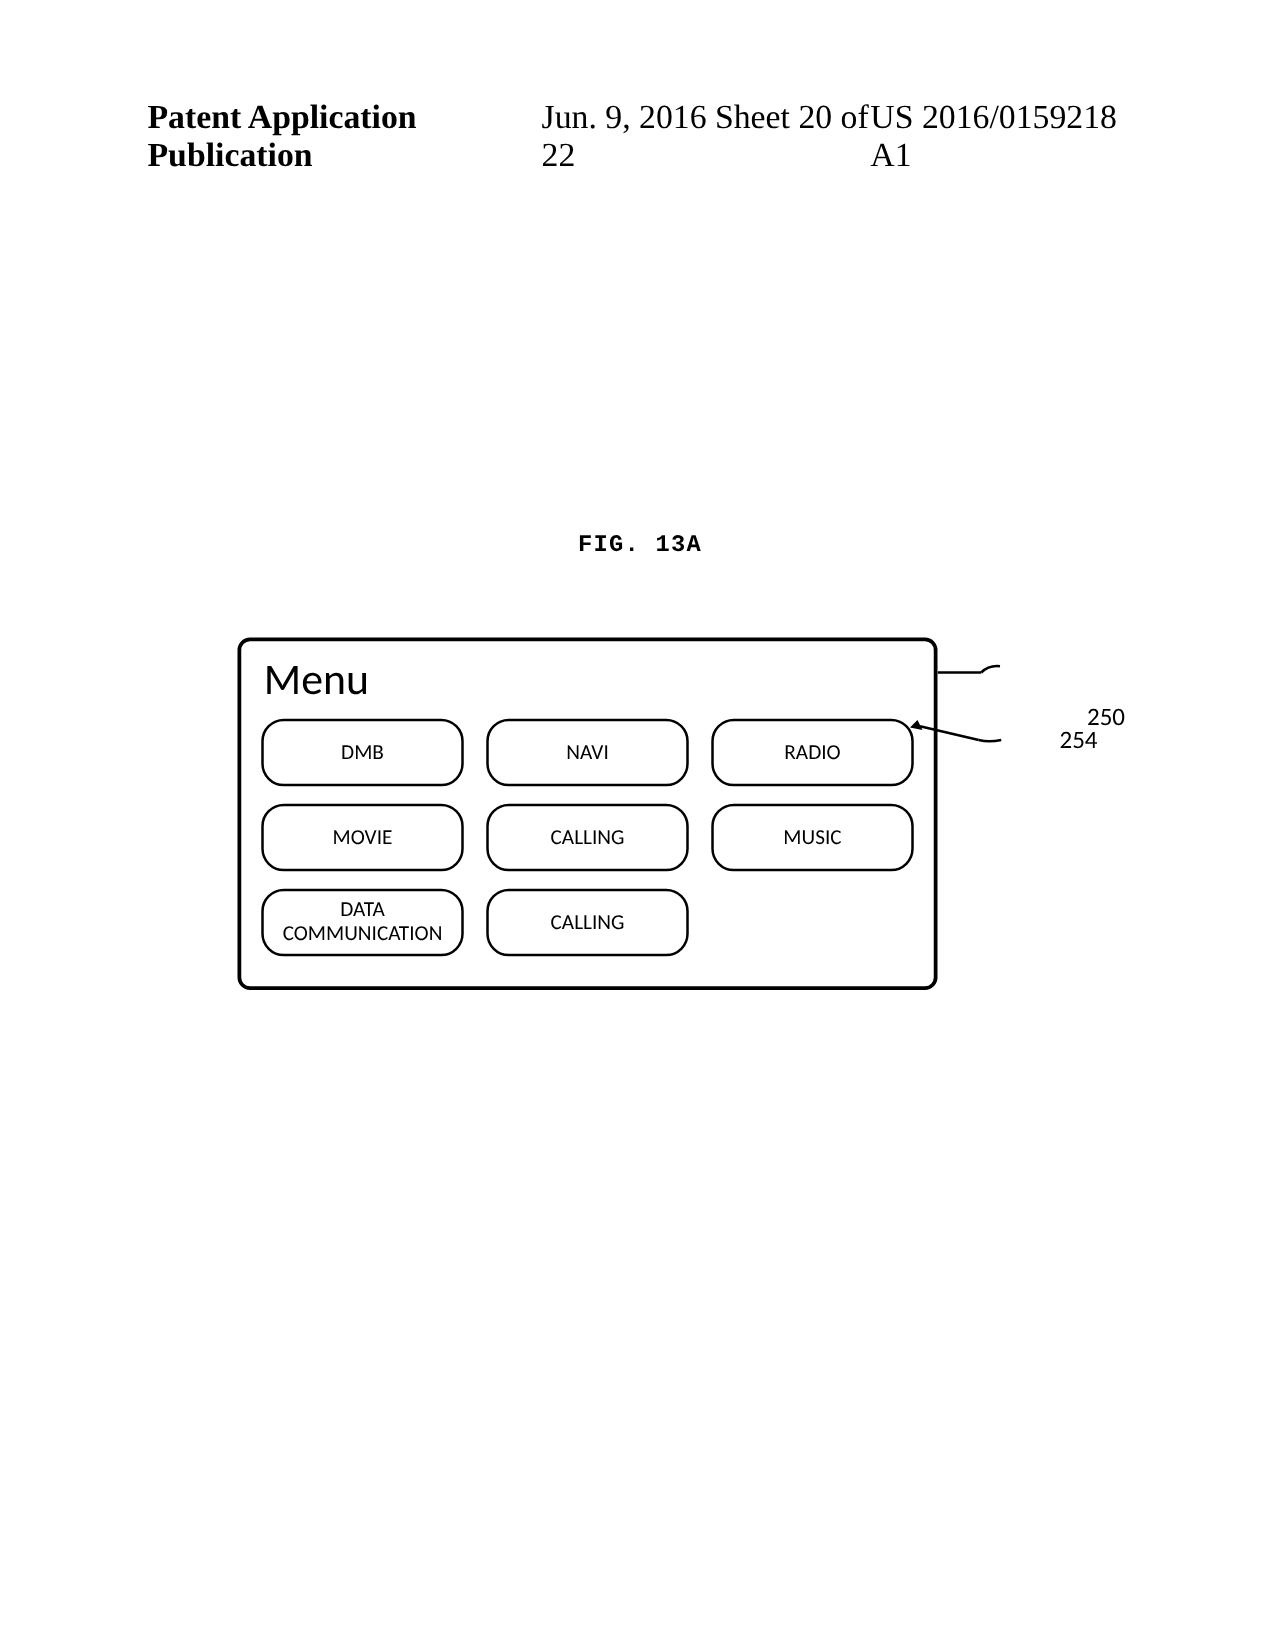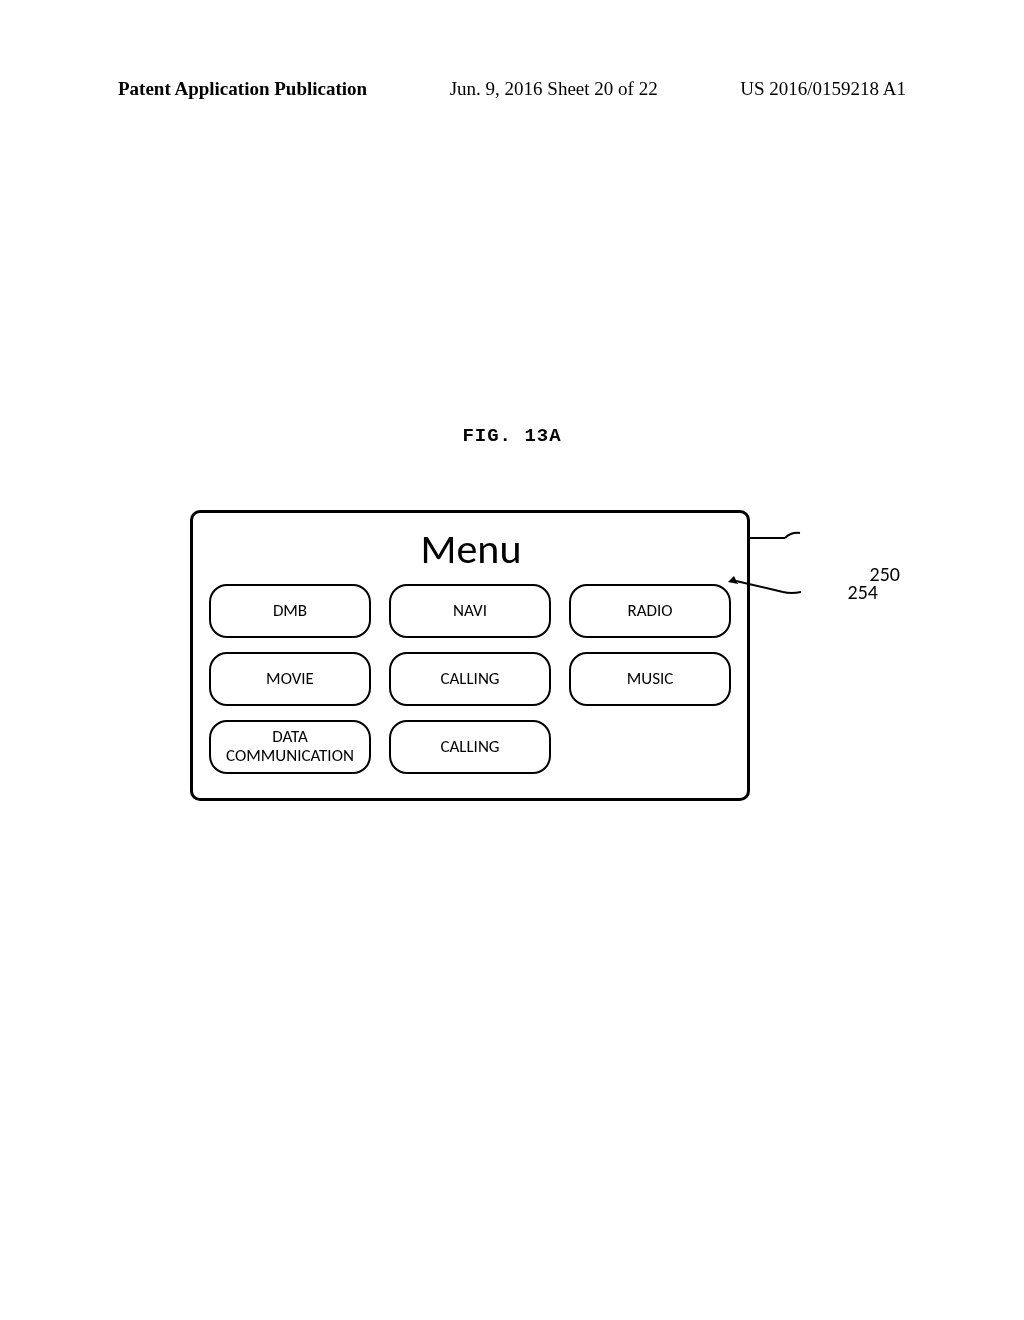--- a/index.html
+++ b/index.html
@@ -18,21 +18,21 @@
   }
   .header {
     position: absolute;
     top: 78px;
     left: 0;
     width: 1024px;
     display: flex;
     justify-content: space-between;
     padding: 0 118px 0 118px;
     box-sizing: border-box;
-    font-size: 19px;
+    font-size: 27px;
     font-family: "Times New Roman", Times, serif;
   }
   .header .left { font-weight: bold; }
   .header .center { }
   .header .right { }
   .figlabel {
     position: absolute;
     top: 425px;
     width: 1024px;
     text-align: center;
@@ -50,23 +50,22 @@
   .panel {
     width: 560px;
     border: 3px solid #000;
     border-radius: 10px;
     box-sizing: border-box;
     padding: 10px 16px 24px 16px;
     background: #fff;
   }
   .panel-title {
     font-family: Calibri, Arial, sans-serif;
-    font-size: 42px;
+    font-size: 35px;
     margin: 0 0 10px 2px;
-    text-align: center;
   }
   .grid {
     display: grid;
     grid-template-columns: repeat(3, 1fr);
     gap: 14px 18px;
   }
   .item {
     height: 54px;
     border: 2px solid #000;
     border-radius: 18px;

